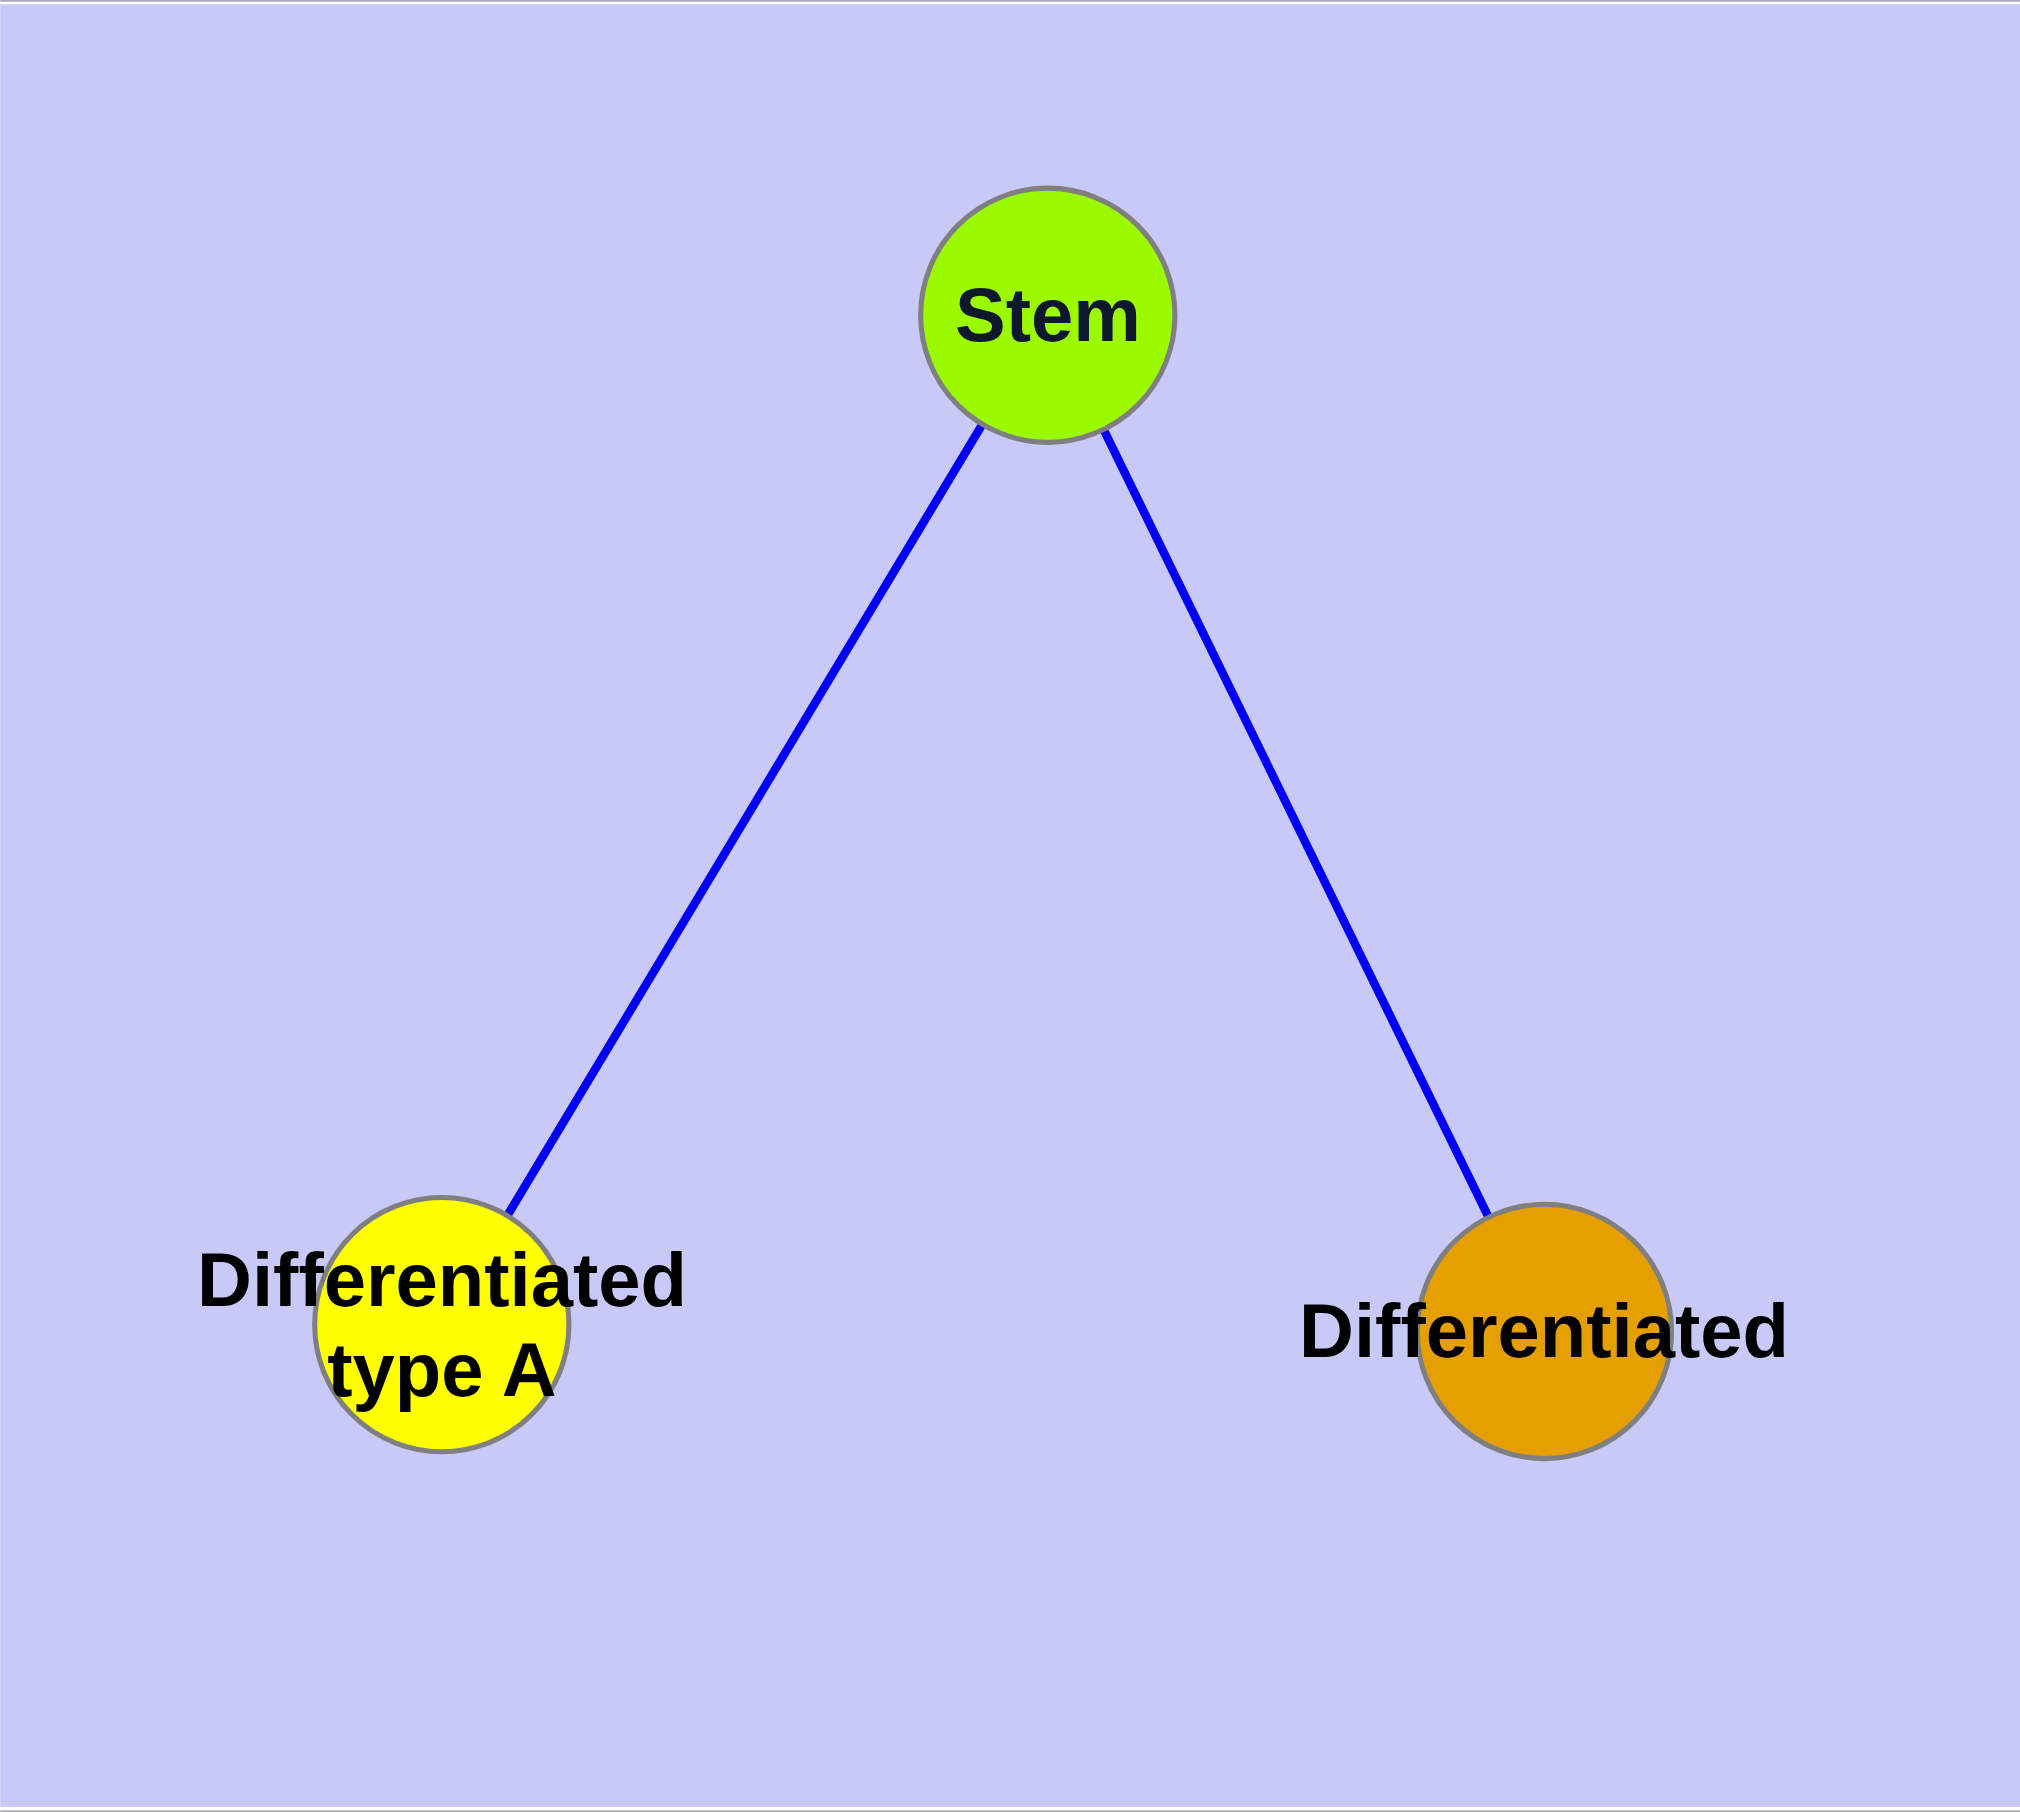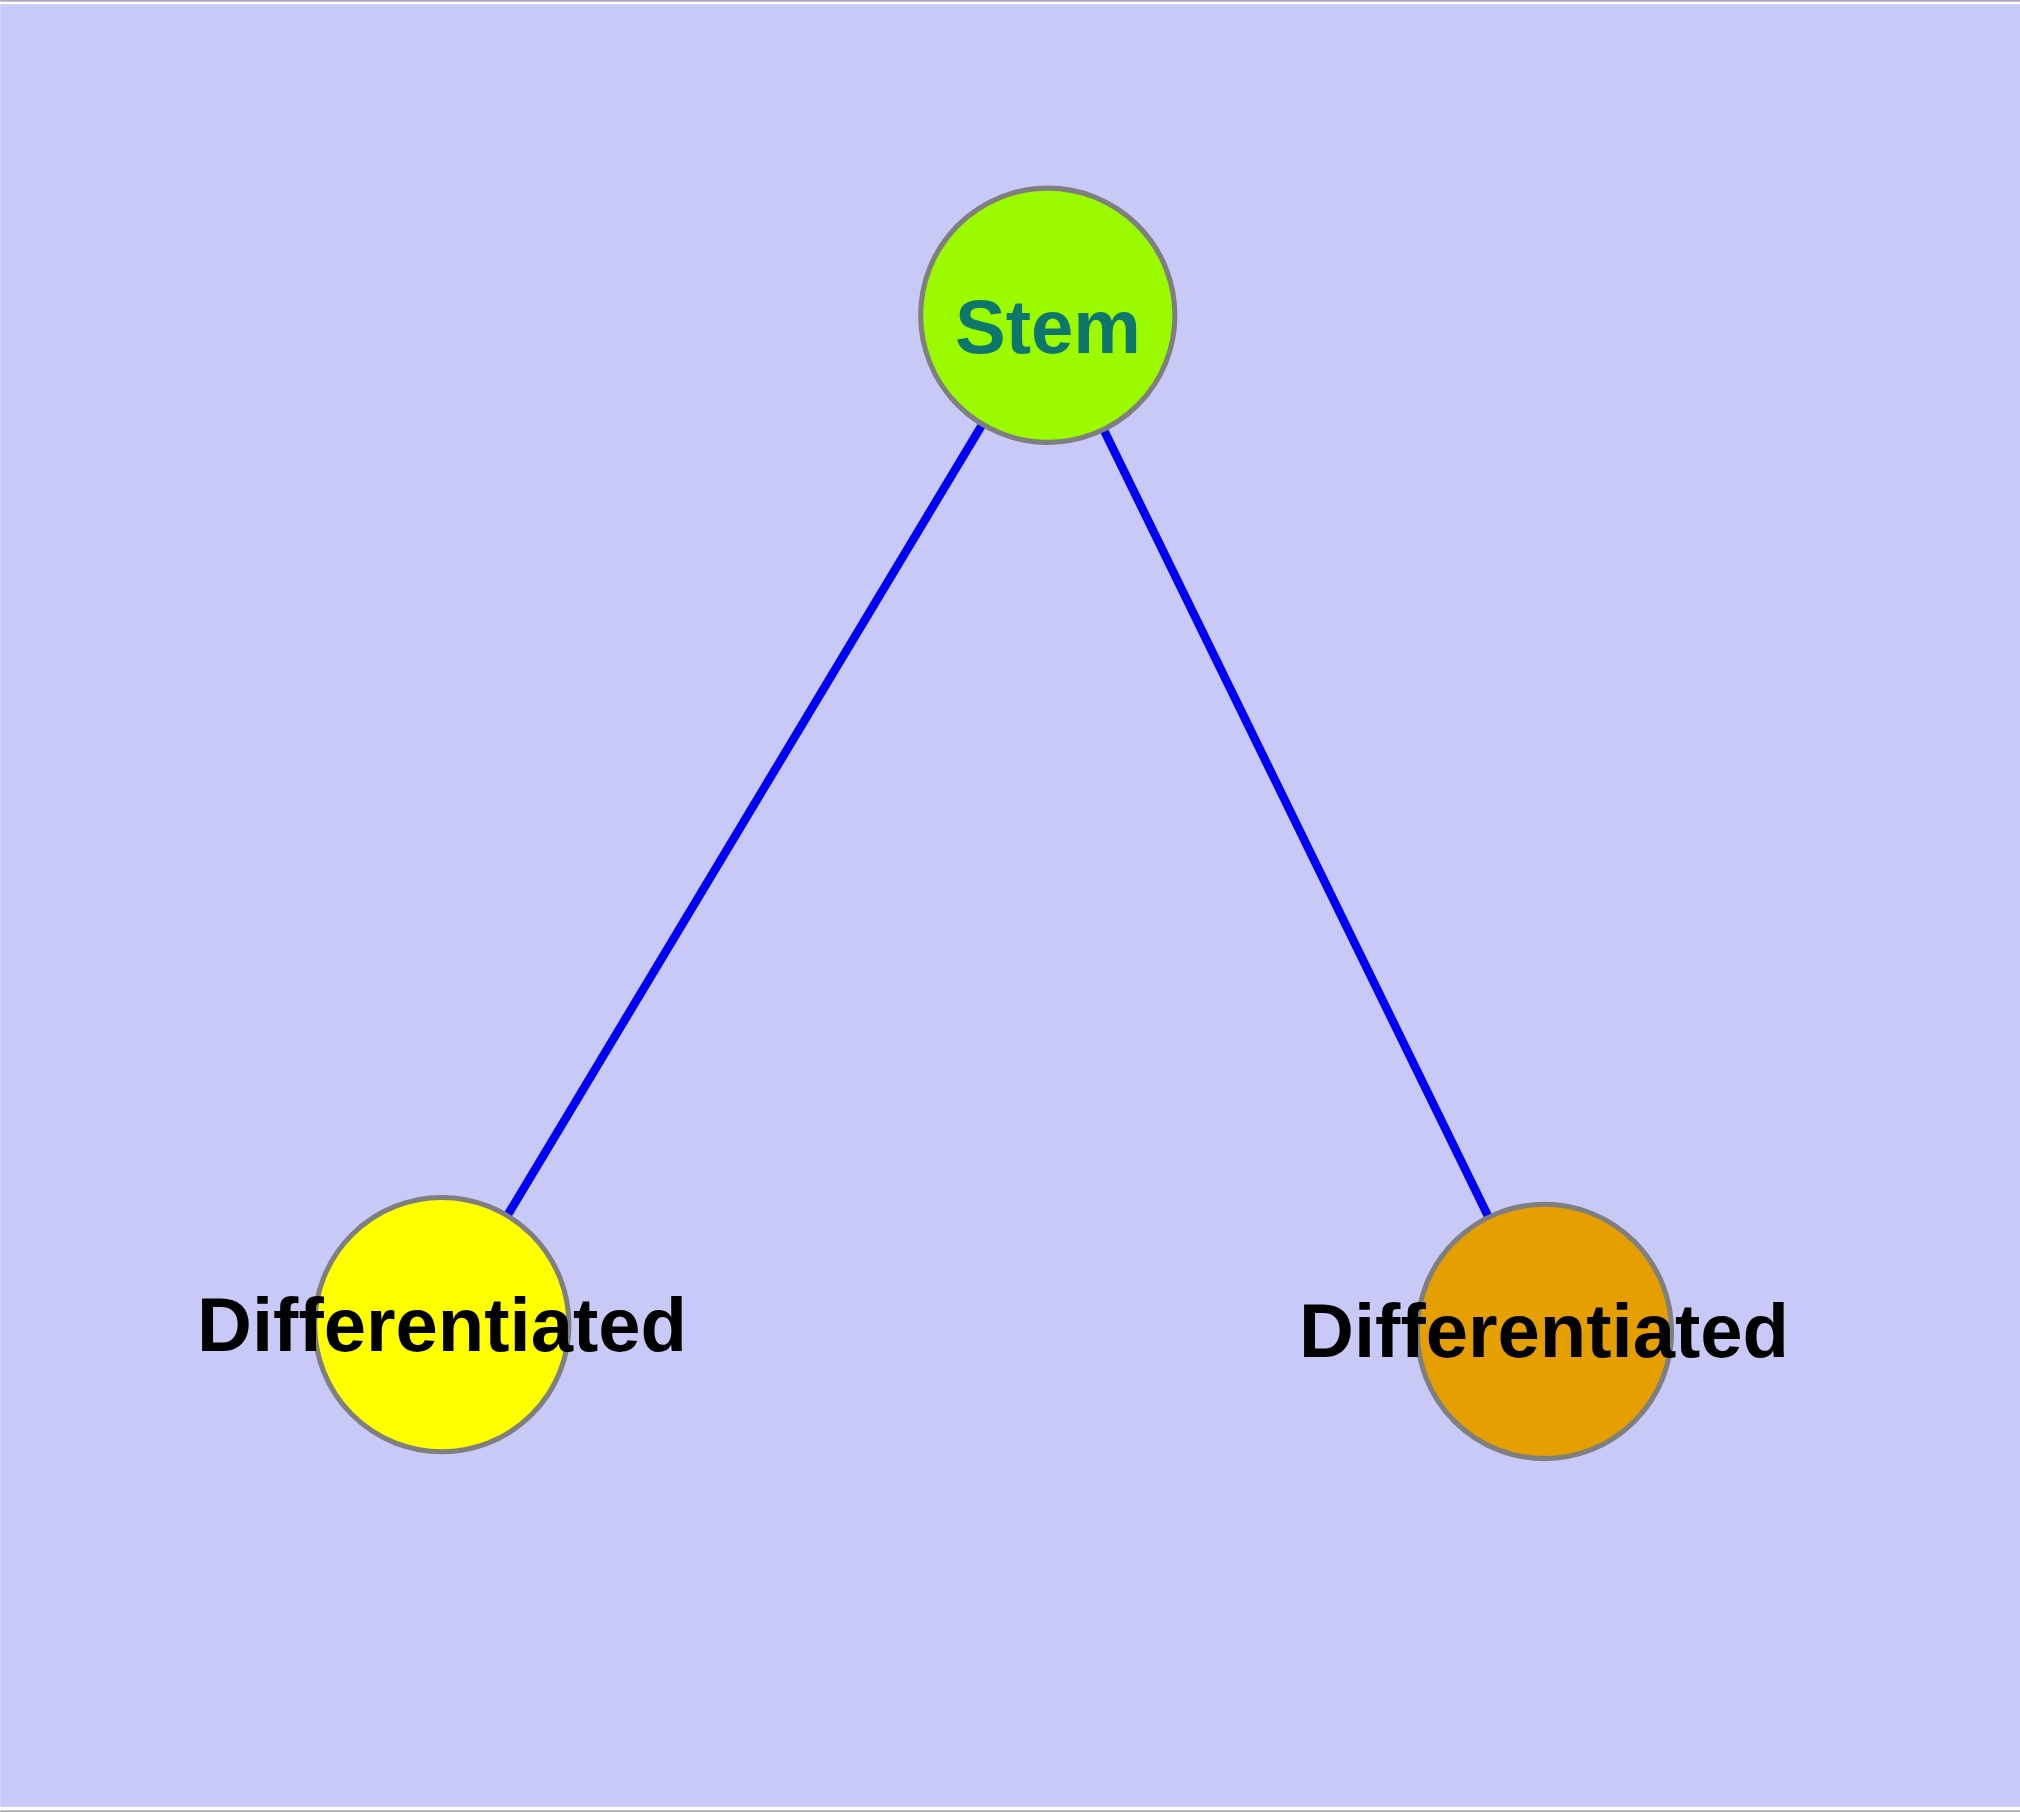--- a/index.html
+++ b/index.html
@@ -46,26 +46,27 @@
         <line x1="1236" y1="372" x2="521" y2="1563" stroke="#0000F5" stroke-width="10"></line>
         <line x1="1236" y1="372" x2="1822" y2="1571" stroke="#0000F5" stroke-width="10"></line>
       </g>
     <g id="nodes-layer">
         <circle cx="1236" cy="372" r="150" fill="#9BFA00" stroke="#7F7F7F" stroke-width="6"></circle>
         <circle cx="521" cy="1563" r="150" fill="#FFFF00" stroke="#7F7F7F" stroke-width="6"></circle>
         <circle cx="1822" cy="1571" r="150" fill="#E69F00" stroke="#7F7F7F" stroke-width="6"></circle>
       </g>
   </svg>
 
-  <div class="node-label" id="label-0" style="left: 1048px; top: 327px; font-size: 76px; line-height: 90px; color: #0f766e;">
+  <div class="node-label" id="label-0" style="left: 1048px; top: 315px; font-size: 76px; line-height: 90px; color: #0f172a;">
     <span>Stem</span>
   </div>
 
   <div class="node-label" id="label-1" style="left: 442px; top: 1325px; font-size: 76px; line-height: 90px; color: rgb(0, 0, 0);">
     <span>Differentiated</span><br>
+    <span>type A</span>
   </div>
 
   <div class="node-label" id="label-2" style="left: 1544px; top: 1331px; font-size: 76px; line-height: 90px; color: rgb(0, 0, 0);">
     <span>Differentiated</span><br>
   </div>
 
 </div>
 
 
 </body></html>

